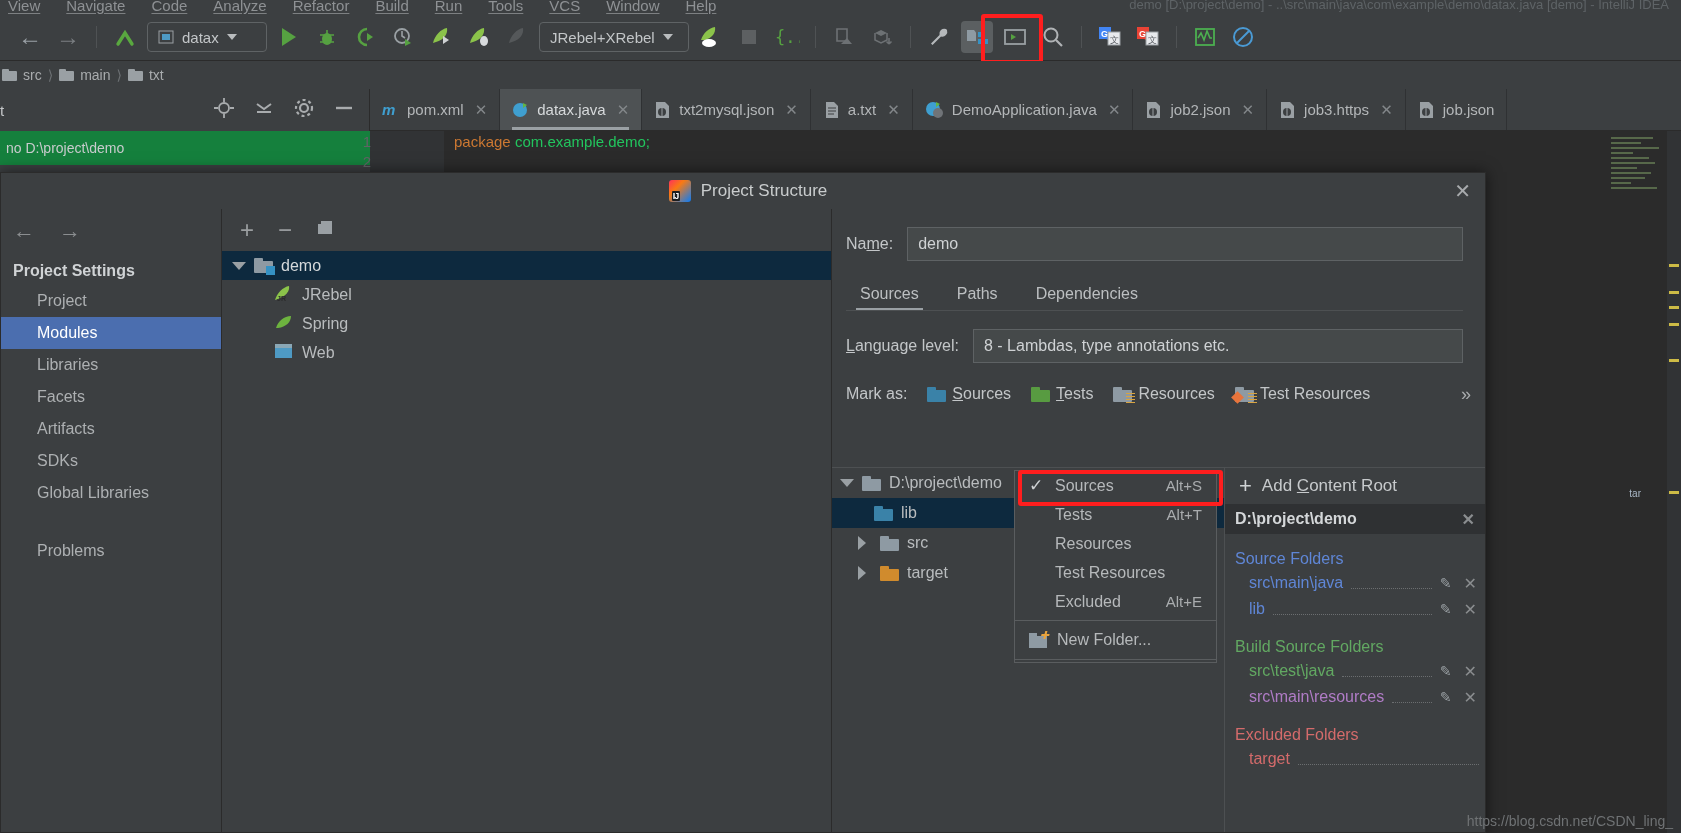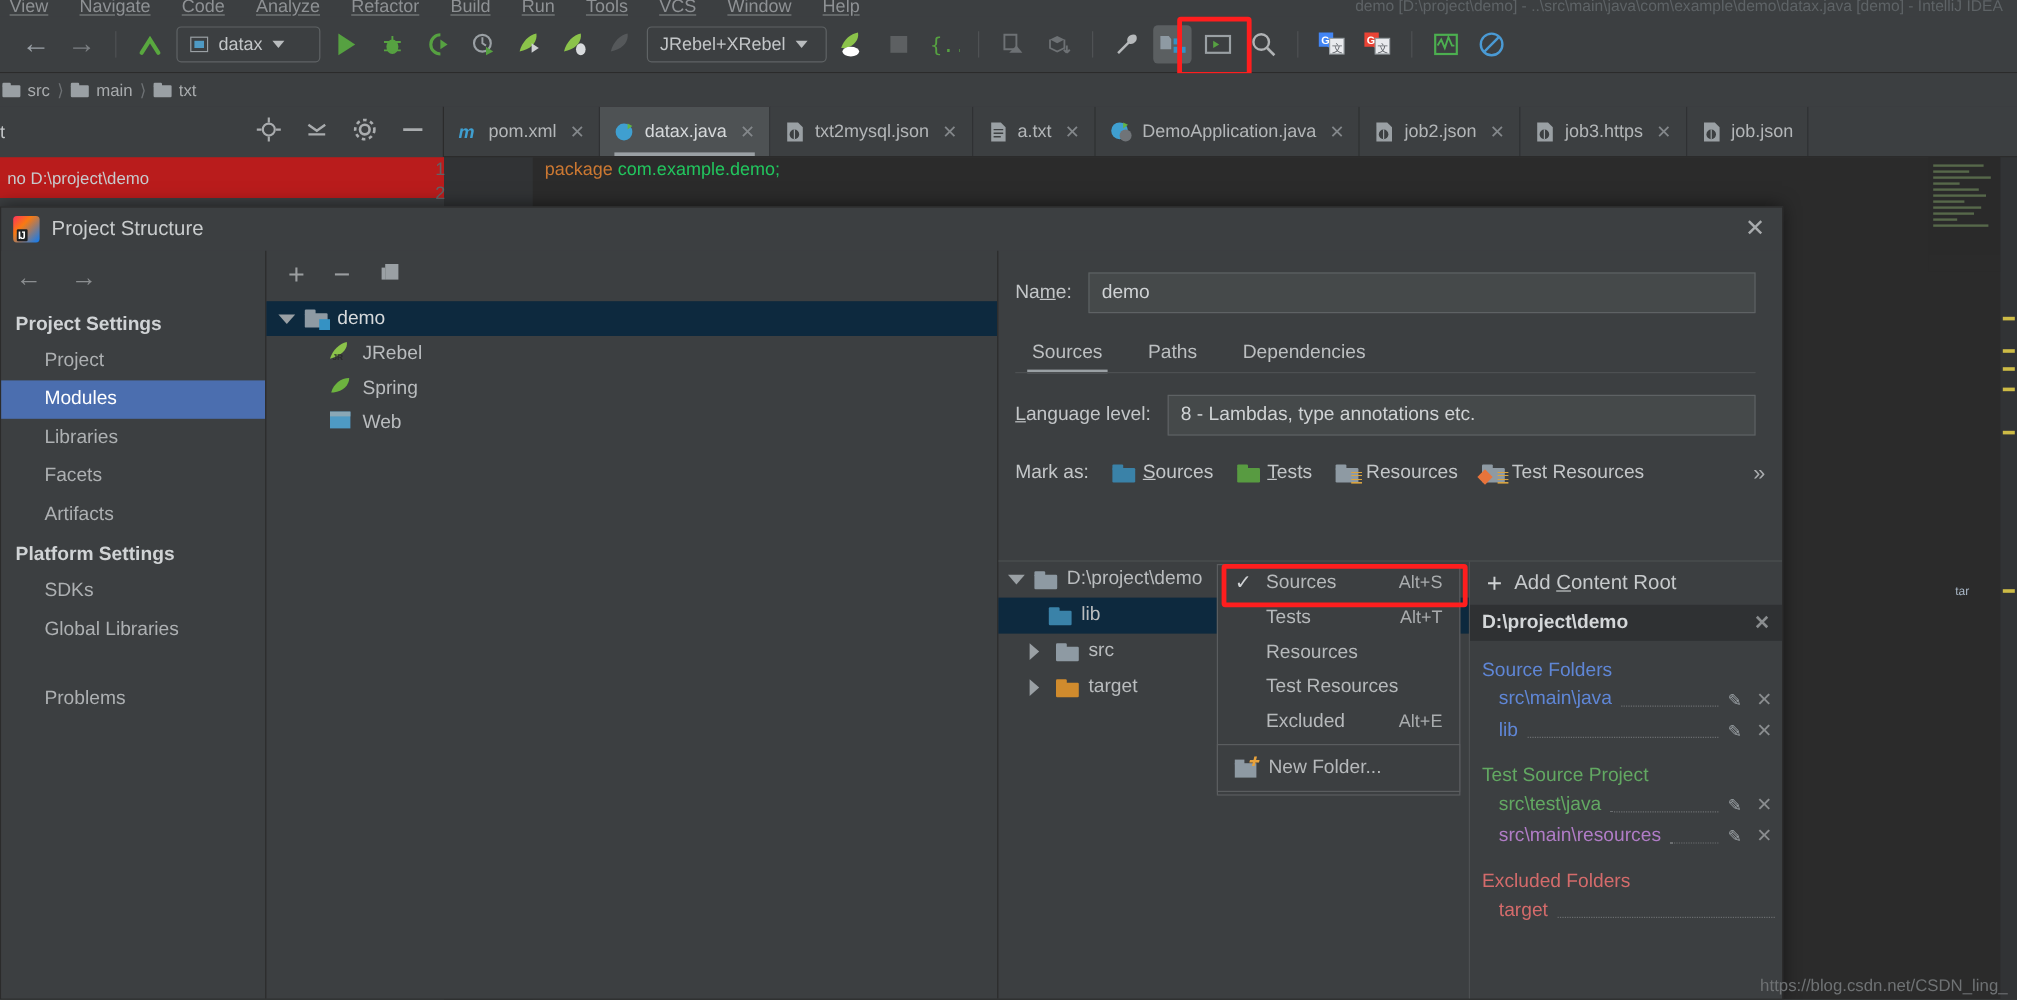--- a/index.html
+++ b/index.html
@@ -71,21 +71,21 @@
   .chev { color: #6d7174; font-size: 14px; }
 
   
   .toolstrip {
     position: absolute; top: 89px; left: 0; width: 370px; height: 42px;
     background: #3c3f41; display: flex; align-items: center; gap: 18px;
     padding-left: 0px; border-right: 1px solid #2b2b2b;
   }
   .pathbar {
     position: absolute; top: 131px; left: 0; width: 370px; height: 34px;
-    background: #b91c1c; display: flex; align-items: center; padding-left: 6px;
+    background: #15803d; display: flex; align-items: center; padding-left: 6px;
     font-size: 14px; color: #c8cbcd;
   }
   .leftgut {
     position: absolute; top: 165px; left: 0; width: 370px; bottom: 0;
     background: #3c3f41;
   }
 
   
   .tabsrow {
     position: absolute; top: 89px; left: 370px; right: 0; height: 42px;
@@ -124,21 +124,21 @@
     display: block; }
 
   
   .dialog {
     position: absolute; left: 0; top: 172px; width: 1486px; height: 661px;
     background: #3c3f41; border: 1px solid #2b2b2b;
     box-shadow: 0 0 14px rgba(0,0,0,.55);
   }
   .dlg-title {
     height: 36px; display: flex; align-items: center; gap: 10px;
-    padding-left: 10px; font-size: 17px; color: #c9cccd; position: relative;
+    padding-left: 10px; font-size: 17px; color: #c9cccd; position: relative; justify-content: center;
   }
   .dlg-close { position: absolute; right: 14px; top: 8px; font-size: 20px;
     color: #a8abad; line-height: 20px; }
   .ij-logo { width: 22px; height: 22px; border-radius: 3px; position: relative;
     background: linear-gradient(135deg,#fe315d 0%,#f97a12 35%,#087cfa 100%); }
   .ij-logo:after { content: "IJ"; position: absolute; left: 3px; bottom: 1px;
     font-size: 9px; color: #fff; font-weight: bold; letter-spacing: -1px;
     background: #1d1f21; padding: 0 2px 0 1px; border-radius: 1px; }
 
   .dlg-body { position: absolute; top: 36px; left: 0; right: 0; bottom: 0; display: flex; }
@@ -607,21 +607,20 @@
         <div class="side-nav">
           <span>←</span>
           <span>→</span>
         </div>
         <div class="grp">Project Settings</div>
         <div class="side-item">Project</div>
         <div class="side-item sel">Modules</div>
         <div class="side-item">Libraries</div>
         <div class="side-item">Facets</div>
         <div class="side-item">Artifacts</div>
-        <div class="grp">Platform Settings</div>
         <div class="side-item">SDKs</div>
         <div class="side-item">Global Libraries</div>
         <div class="side-item gap">Problems</div>
       </div>
 
       <div class="mod-pane">
         <div class="mod-tools">
           <span>+</span>
           <span>−</span>
           <span>
@@ -759,21 +758,21 @@
               <span class="pencil">✎</span>
               <span class="xr">✕</span>
             </div>
             <div class="pathrow">
               <span class="txt c-src">lib</span>
               <span class="dots"></span>
               <span class="pencil">✎</span>
               <span class="xr">✕</span>
             </div>
 
-            <div class="sec test">Test Source Project</div>
+            <div class="sec test">Build Source Folders</div>
             <div class="pathrow">
               <span class="txt c-test">src\test\java</span>
               <span class="dots"></span>
               <span class="pencil">✎</span>
               <span class="xr">✕</span>
             </div>
 
             <div class="pathrow">
               <span class="txt c-res">src\main\resources</span>
               <span class="dots"></span>

